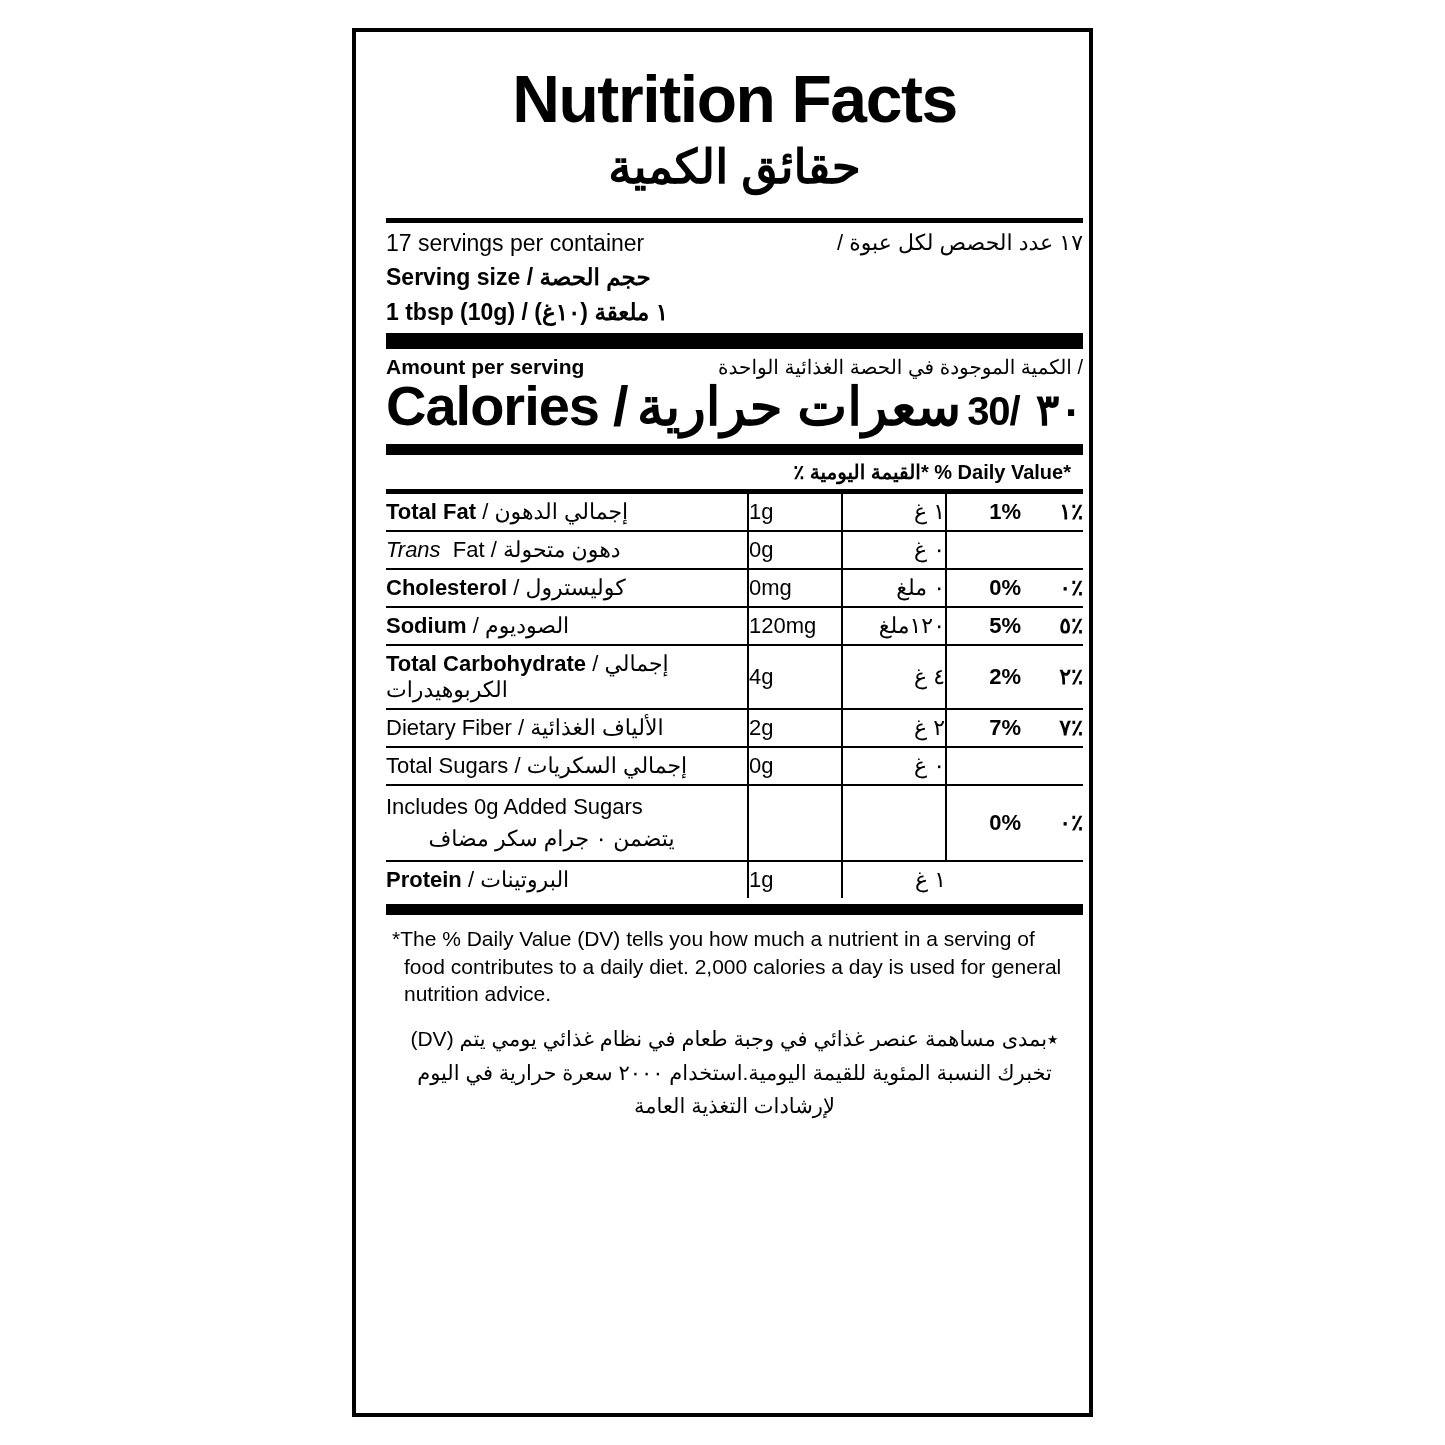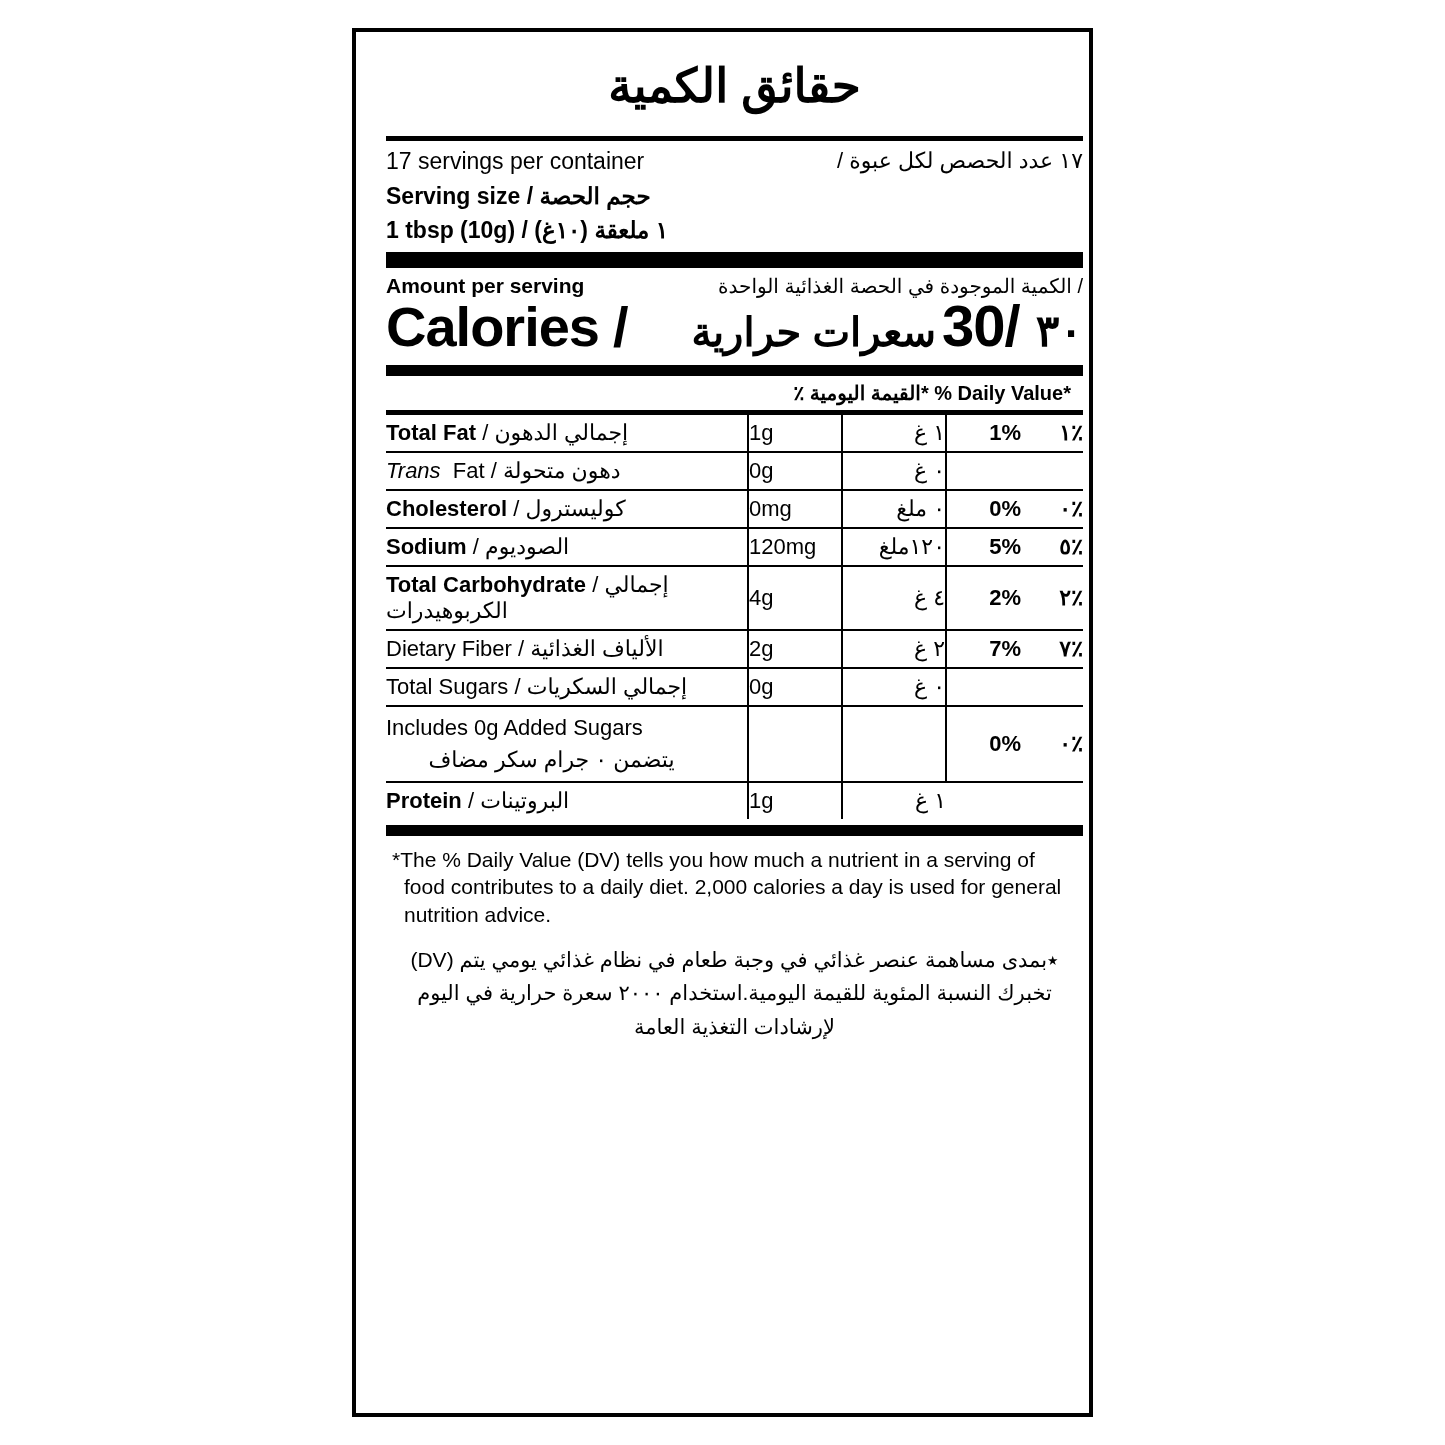--- a/index.html
+++ b/index.html
@@ -88,22 +88,22 @@
   }
   .amount-left { font-weight: bold; }
   .amount-right { direction: rtl; font-size: 20px; font-weight: normal; }
   .cal-row {
     display: flex;
     justify-content: space-between;
     align-items: baseline;
     margin-top: -6px;
   }
   .cal-label { font-size: 56px; font-weight: bold; letter-spacing: -1px; }
-  .cal-label-ar { font-size: 40px; font-weight: bold; direction: rtl; }
-  .cal-value { font-size: 58px; font-weight: bold; letter-spacing: -1px; }
+  .cal-label-ar { font-size: 53px; font-weight: bold; direction: rtl; }
+  .cal-value { font-size: 40px; font-weight: bold; letter-spacing: -1px; }
   .cal-value-ar { font-size: 44px; font-weight: bold; direction: rtl; }
   .cal-mid { flex: 1; text-align: right; padding-right: 6px; }
 
   
   .dv-header {
     text-align: right;
     font-size: 20px;
     font-weight: bold;
     padding: 5px 2px 5px 0;
     direction: ltr;
@@ -172,20 +172,21 @@
     text-align: center;
     padding: 14px 6px 0 6px;
   }
 </style>
 </head>
 <body>
 
 <div class="panel">
   <div class="inner">
 
+    <div class="title">Nutrition Facts</div>
     <div class="title-ar">حقائق الكمية</div>
 
     <div style="height:22px"></div>
     <div class="rule-med"></div>
 
     <div class="servings-block">
       <div class="srv-row">
         <span class="srv-left">17 servings per container</span>
         <span class="srv-right">١٧ عدد الحصص لكل عبوة  /</span>
       </div>

